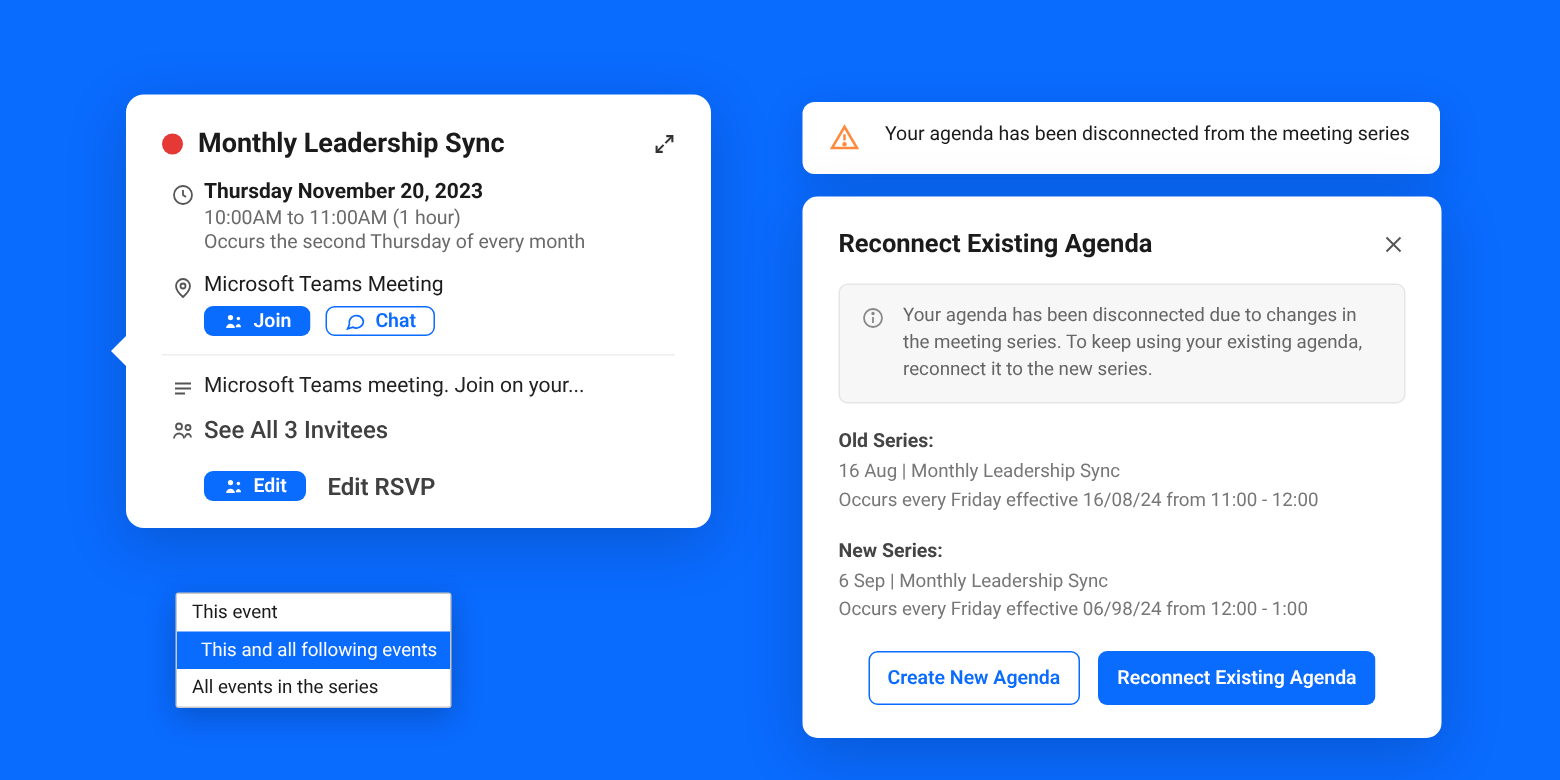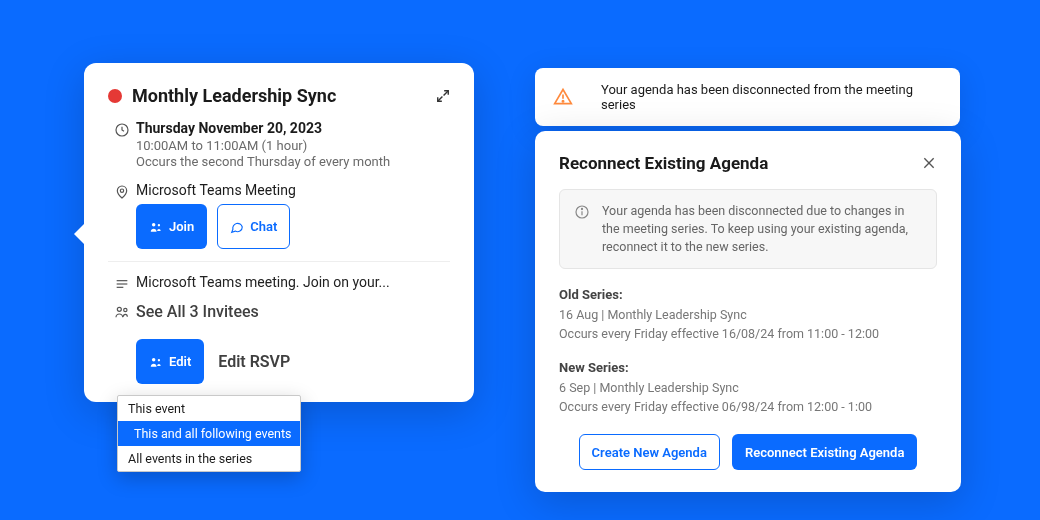--- a/index.html
+++ b/index.html
@@ -45,21 +45,21 @@
   .date-line { font-weight: 700; font-size: 14px; margin-bottom: 2px; }
   .sub-line { font-size: 13px; color: #6a6a6a; margin-bottom: 1px; }
 
   svg { display: block; }
 
   .location-title { font-weight: 400; font-size: 14px; margin-bottom: 4px; }
 
   .btn-row { display: flex; gap: 10px; margin-top: 6px; }
   .btn {
     display: inline-flex; align-items: center; gap: 6px;
-    height: 45px; padding: 0 12px;
+    height: 20px; padding: 0 12px;
     border-radius: 6px; font-size: 13px; font-weight: 600;
     cursor: pointer; border: 1px solid transparent;
   }
   .btn-primary { background: #0a6bff; color: #fff; }
   .btn-outline { background: #fff; color: #0a6bff; border: 1px solid #0a6bff; }
 
   .divider { height: 1px; background: #eee; margin: 12px 0; }
 
   .body-text { font-size: 14px; color: #222; }
   .link-text { color: #404040; font-size: 16px; font-weight: 500; cursor: pointer; }
@@ -83,21 +83,21 @@
   .dropdown .opt.selected { background: #0a6bff; color: #fff; padding-left: 16px; }
 
   
   .alert-banner {
     position: absolute;
     left: 535px; top: 68px;
     width: 425px;
     background: #fff;
     border-radius: 8px;
     padding: 14px 18px;
-    display: flex; align-items: center; gap: 28px;
+    display: flex; gap: 17px;
     font-size: 13px;
     box-shadow: 0 6px 30px rgba(0,0,0,0.12);
   }
 
   .modal {
     position: absolute;
     left: 535px; top: 131px;
     width: 426px;
     background: #fff;
     border-radius: 10px;

